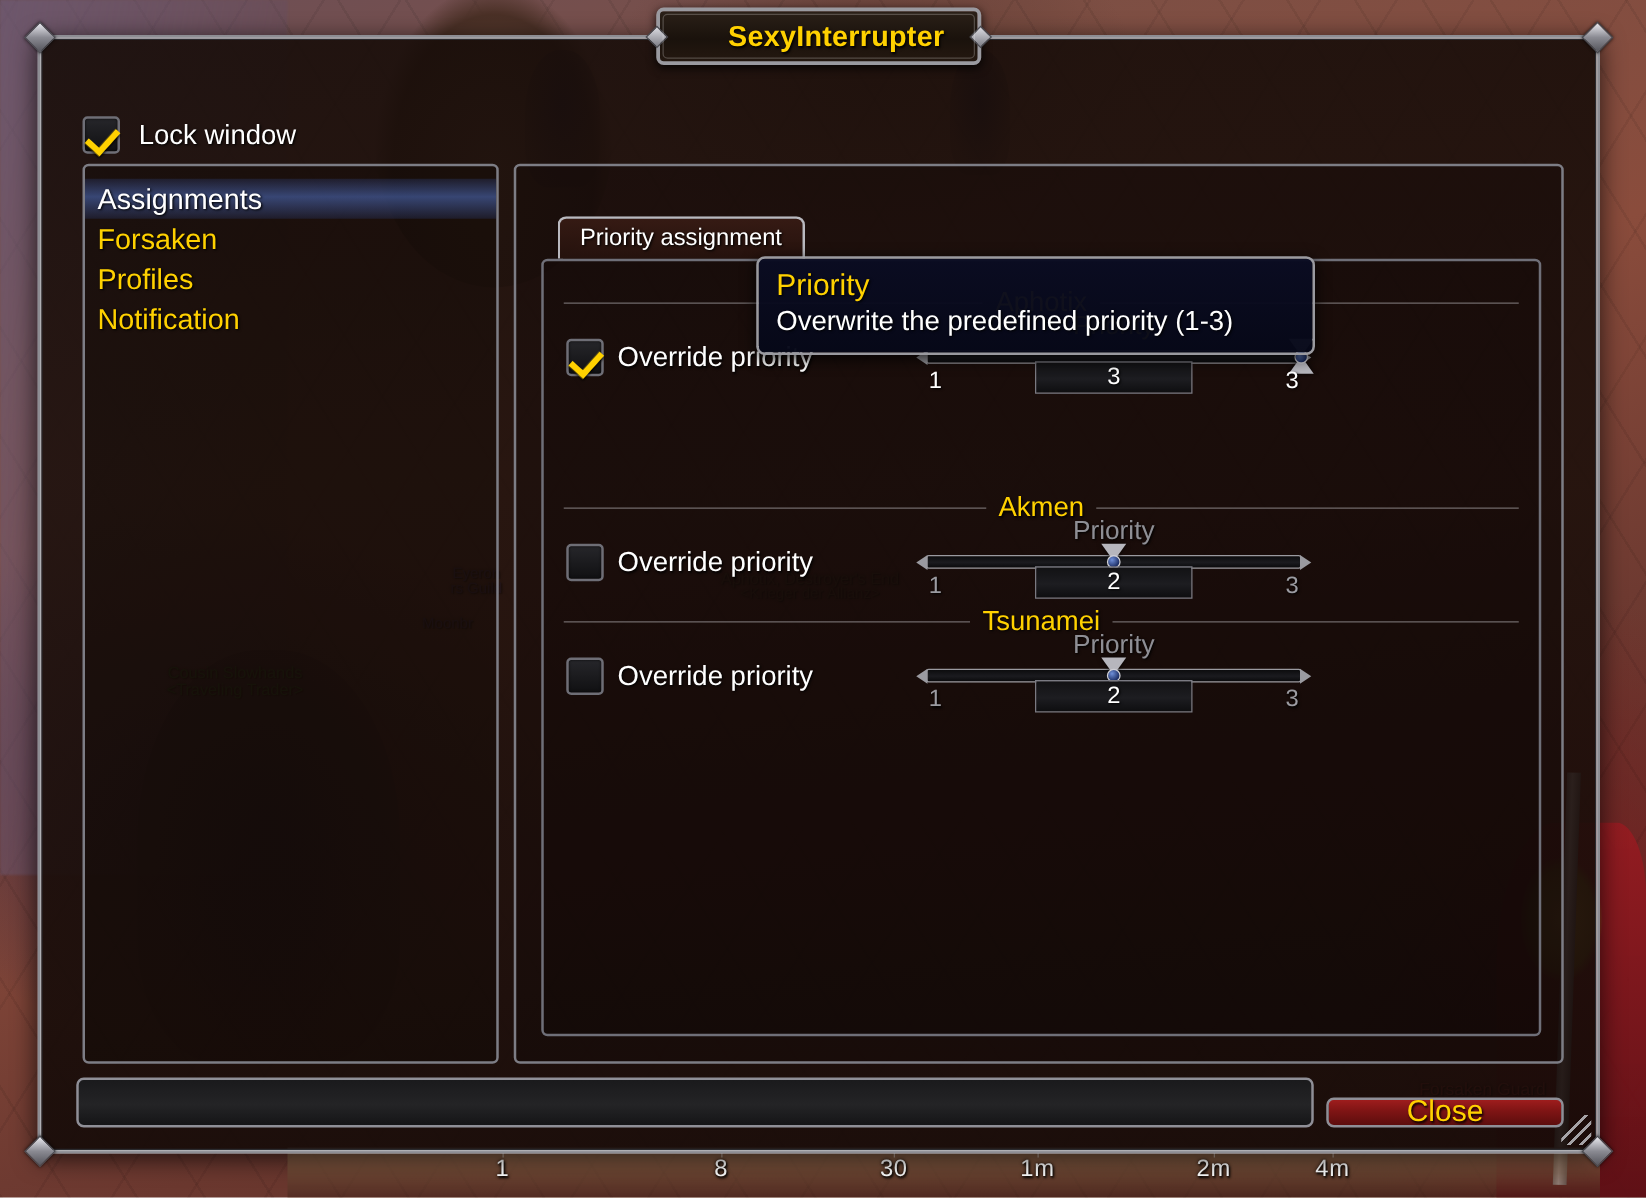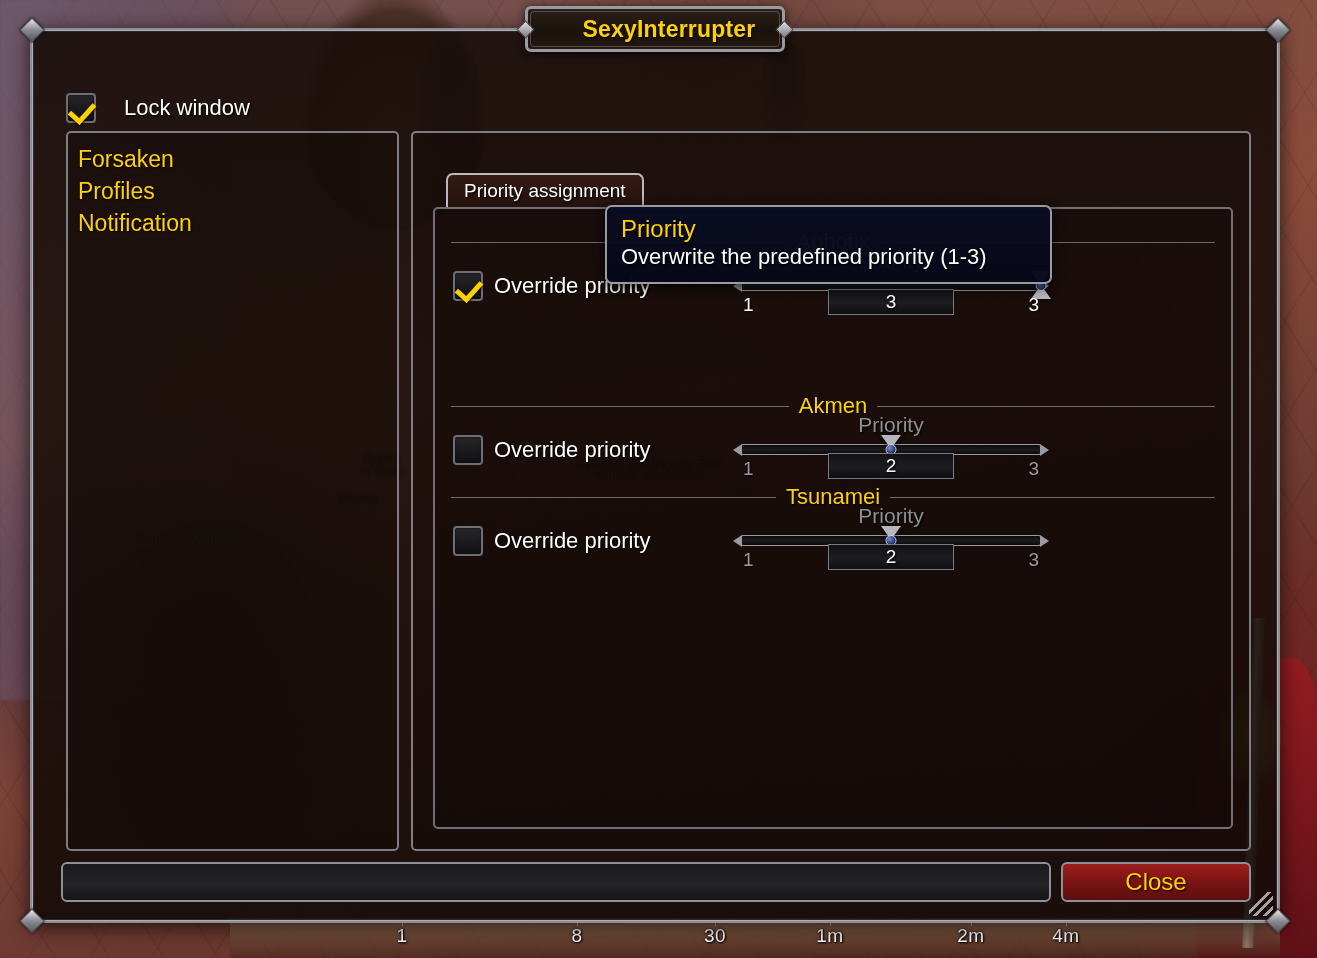--- a/index.html
+++ b/index.html
@@ -150,21 +150,21 @@
     transform: rotate(45deg);
     border: 1px solid #4a4a50;
   }
   .title-gem.l { left: -9px; top: 14px; }
   .title-gem.r { right: -9px; top: 14px; }
 
   
   #lock-row {
     position: absolute;
     left: 33px; top: 62px;
-    display: flex; align-items: center; gap: 28px;
+    display: flex; align-items: center; gap: 15px;
   }
   .wow-check {
     width: 30px; height: 30px;
     background: linear-gradient(180deg, #26262a 0%, #101012 100%);
     border: 2px solid #6e6e76;
     border-radius: 4px;
     position: relative;
     flex: 0 0 auto;
     box-shadow: 0 0 2px rgba(0,0,0,.9) inset;
   }
@@ -399,21 +399,21 @@
     position: absolute;
     left: 28px; bottom: 18px;
     width: 990px; height: 40px;
     background: linear-gradient(180deg, #1a1a1c, #242426 55%, #151517);
     border: 2px solid #8f8f97;
     border-radius: 6px;
   }
   #close-button {
     position: absolute;
     right: 26px; bottom: 18px;
-    width: 190px; height: 40px;
+    width: 190px; height: 24px;
     background: linear-gradient(180deg, #9e1d1d 0%, #7e1414 45%, #5d0d0d 100%);
     border: 2px solid #8f8f97;
     border-radius: 6px;
     display: flex; align-items: center; justify-content: center;
     color: #ffd100;
     font-size: 24px;
     text-shadow: 1px 1px 2px #000;
     cursor: pointer;
     margin-left: 40px;
   }
@@ -479,20 +479,23 @@
     <span class="title-gem r"></span>
     <span id="title-text">SexyInterrupter</span>
   </div>
 
   <div id="lock-row">
     <span class="wow-check checked"></span>
     <span class="check-label">Lock window</span>
   </div>
 
   <div id="sidebar">
+      <div class="nav-item selected">
+        <span>Assignments</span>
+      </div>
       <div class="nav-item">
         <span>Forsaken</span>
       </div>
       <div class="nav-item">
         <span>Profiles</span>
       </div>
       <div class="nav-item">
         <span>Notification</span>
       </div>
     </div>

